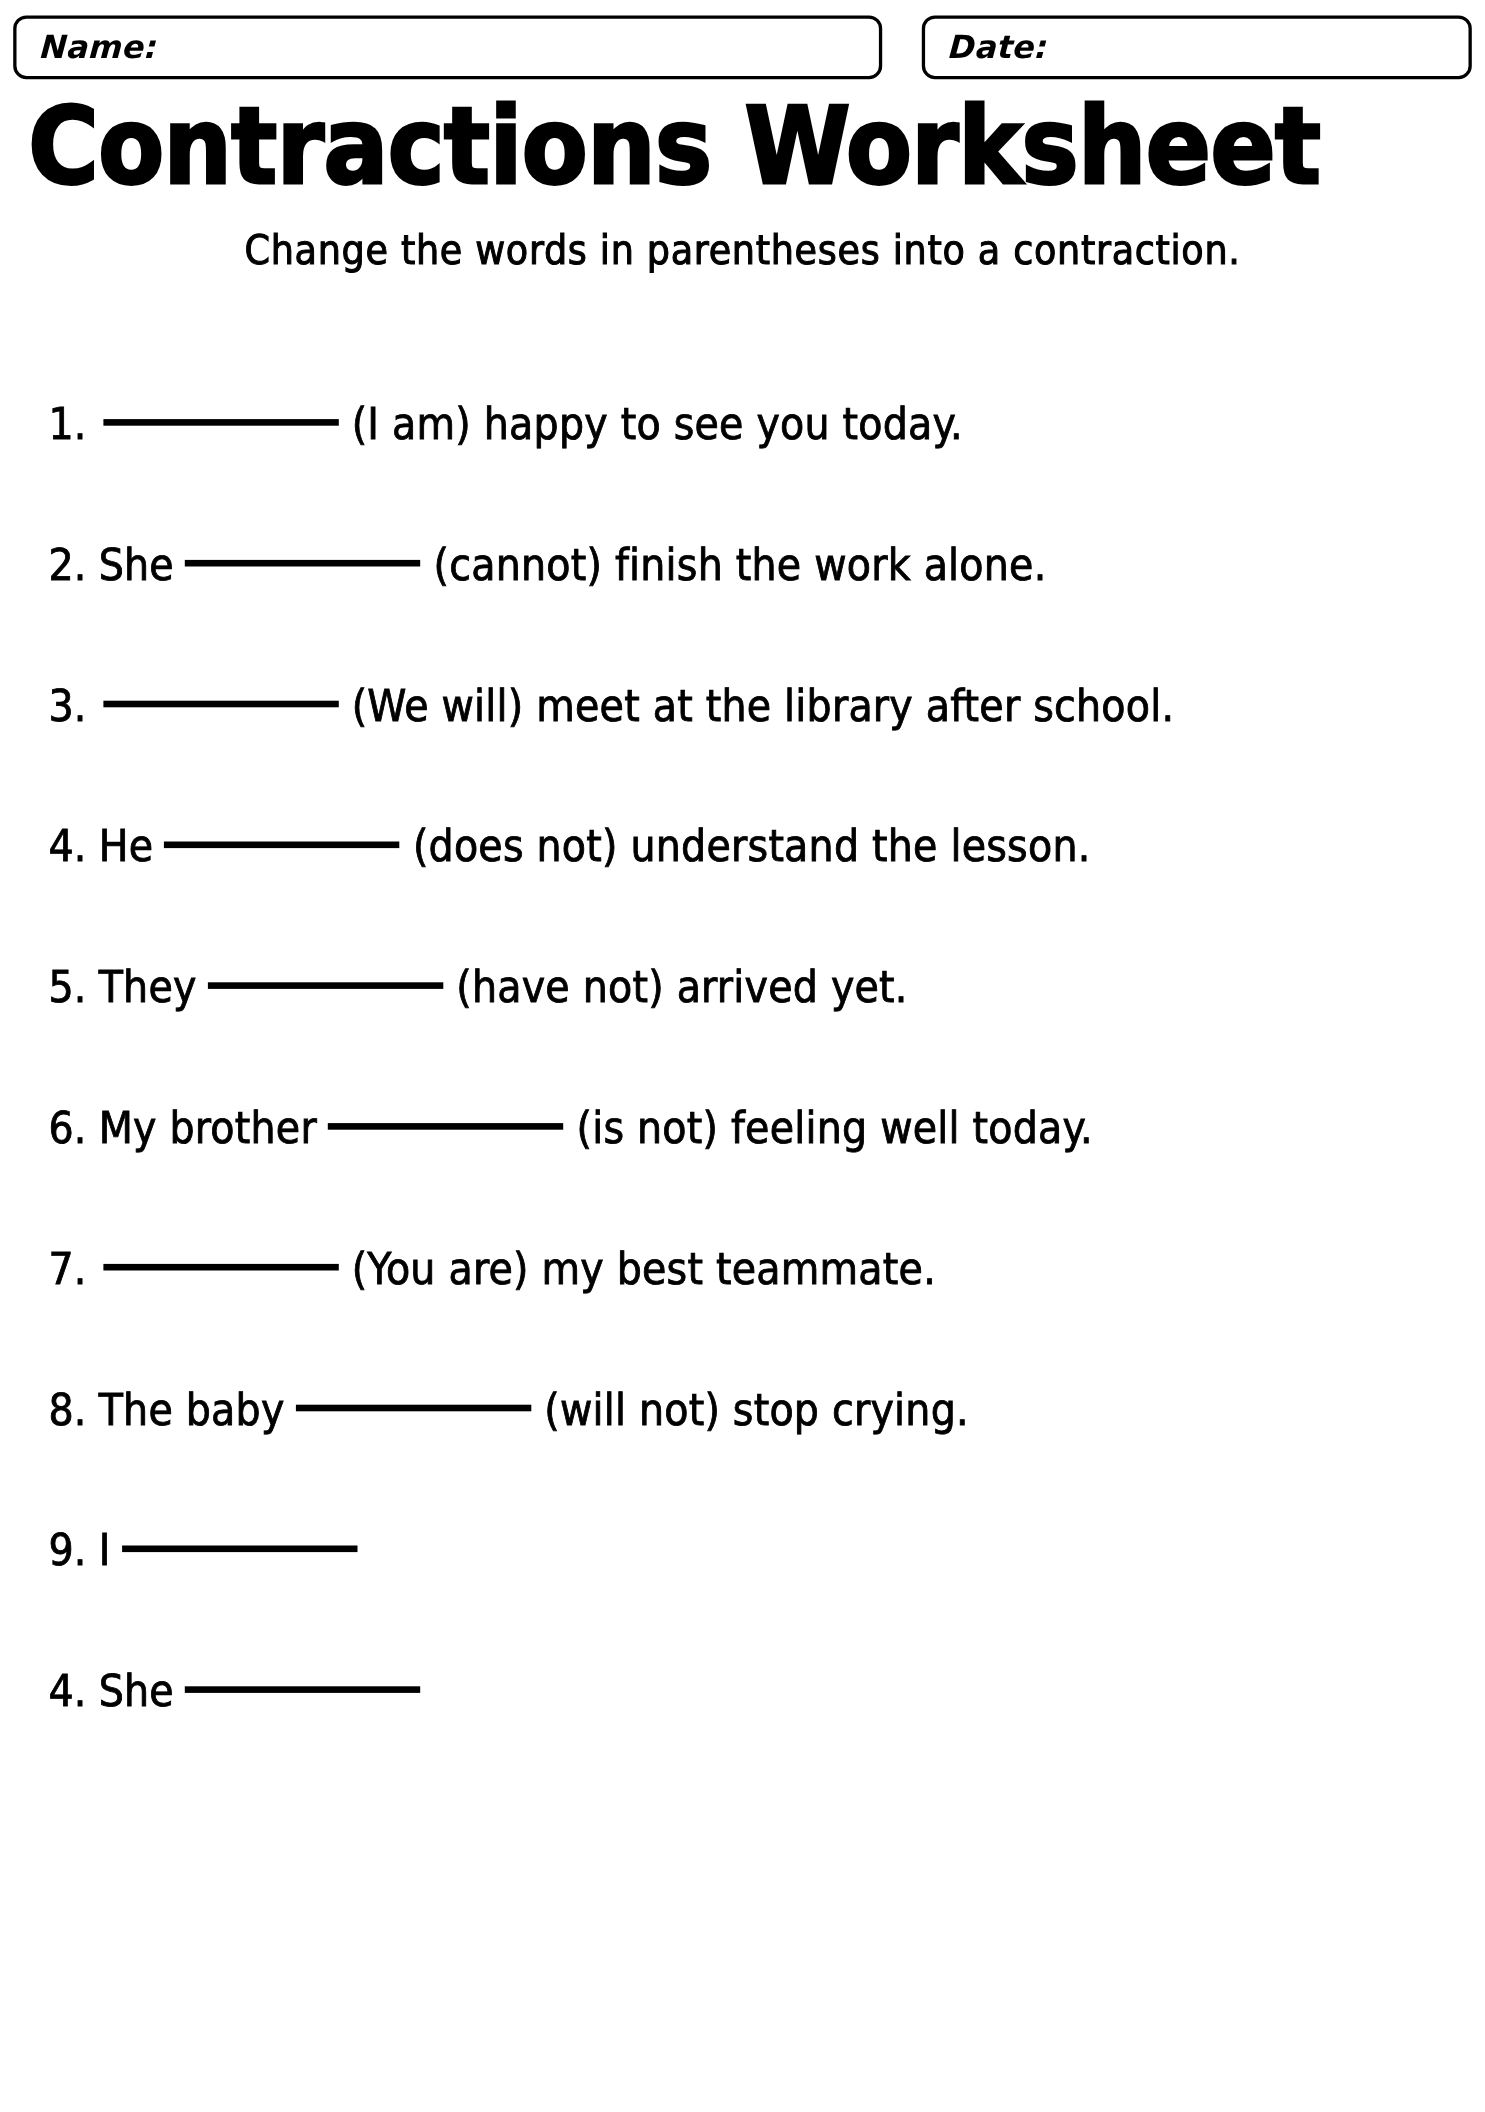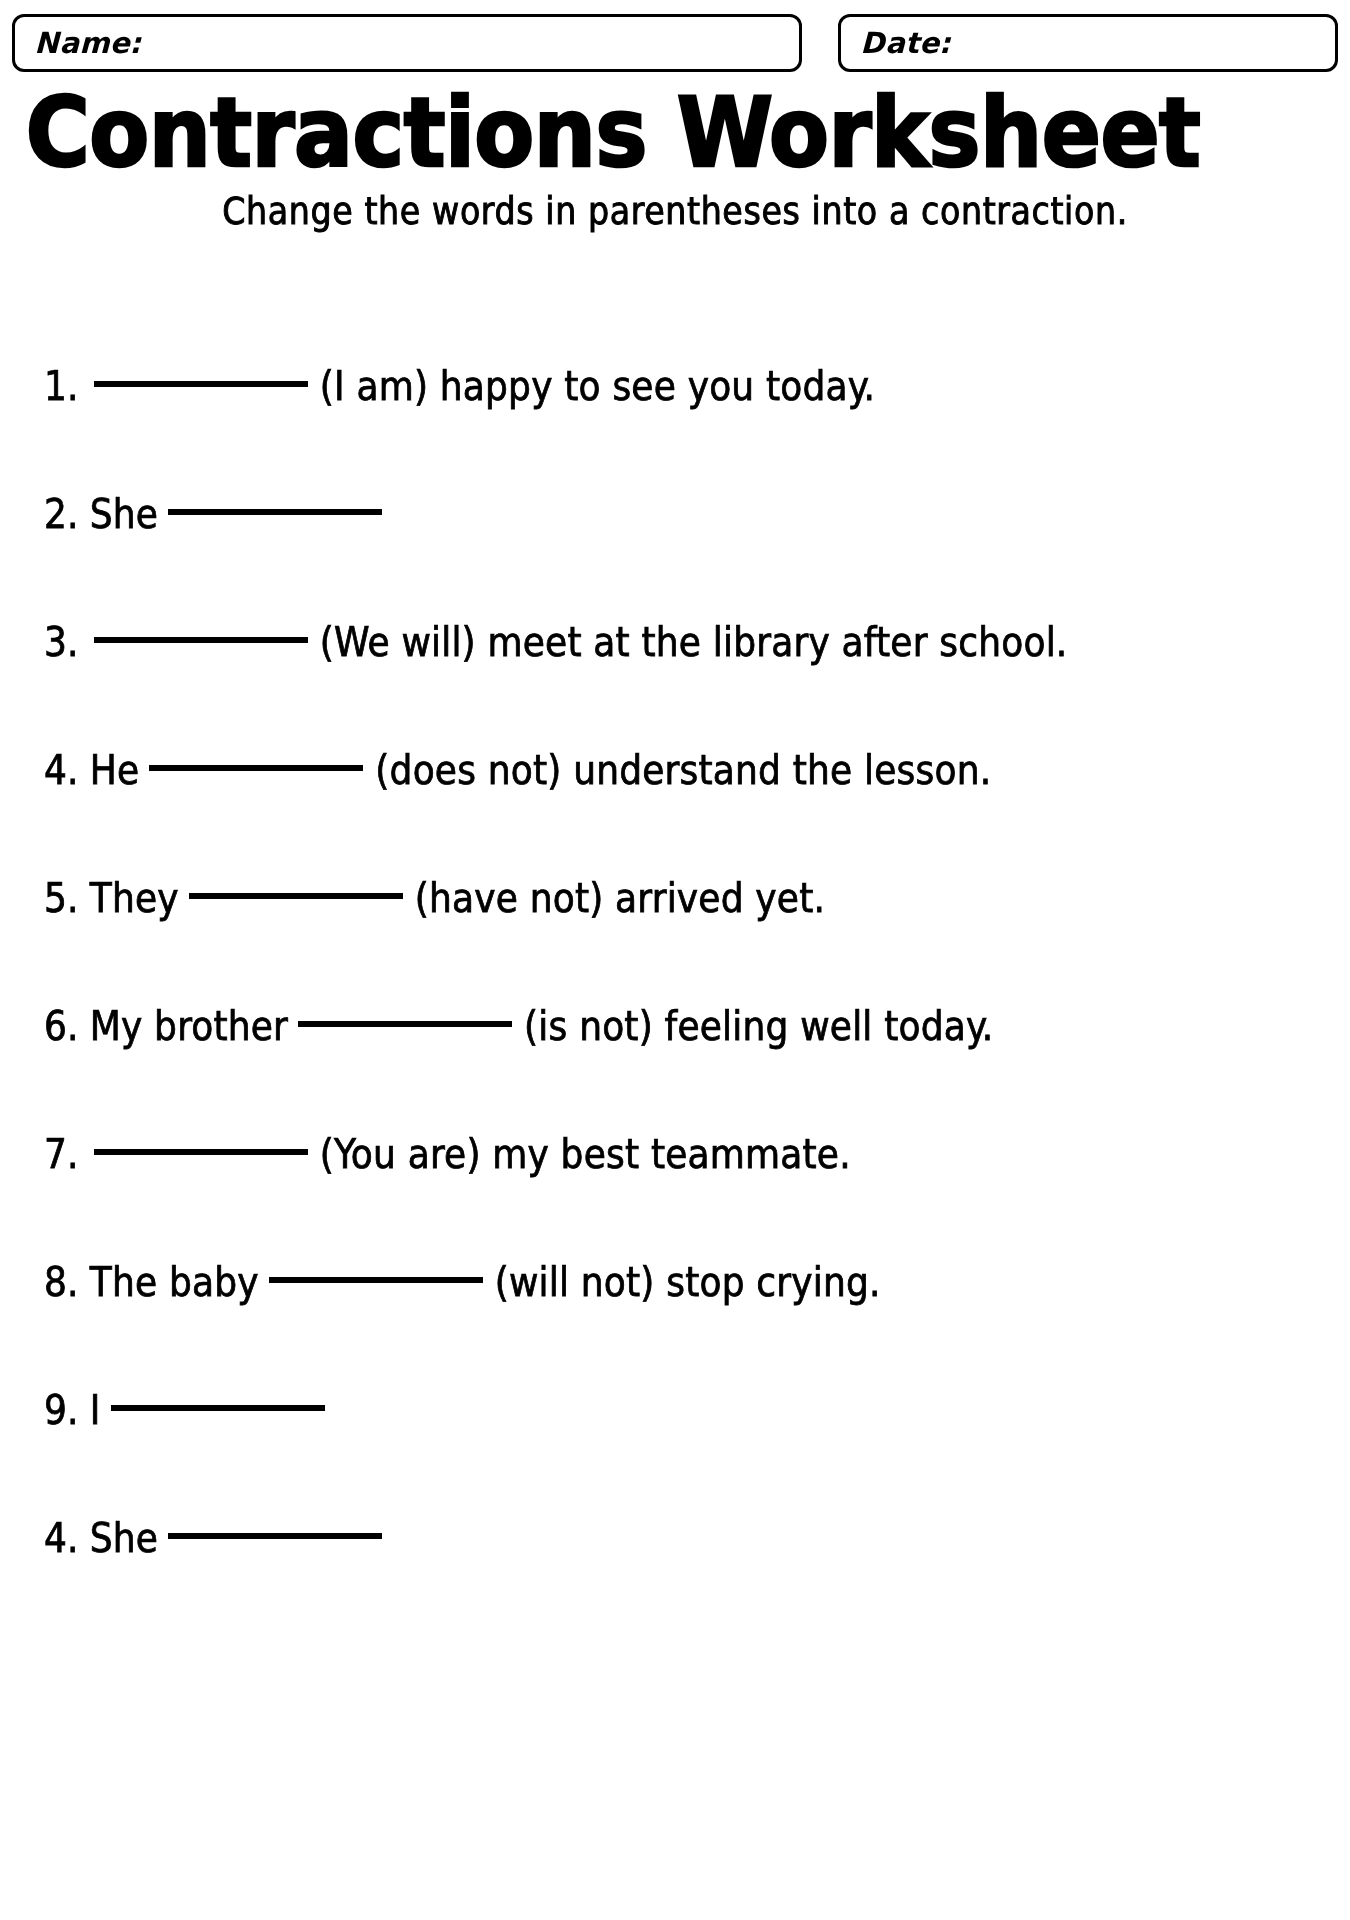--- a/index.html
+++ b/index.html
@@ -74,21 +74,21 @@
     line-height: 1.02;
     letter-spacing: -0.5px;
     -webkit-text-stroke: 2.6px #000000;
     color: #000000;
     white-space: nowrap;
   }
 
   
   .subtitle {
     position: absolute;
-    top: 192px;
+    top: 208px;
     left: 0;
     width: 1350px;
     text-align: center;
     font-family: "DejaVu Sans Condensed", "Liberation Sans", sans-serif;
     font-weight: 400;
     font-size: 37px;
     line-height: 1.1;
     letter-spacing: 0.6px;
     -webkit-text-stroke: 0.9px #000000;
     white-space: nowrap;
@@ -160,20 +160,21 @@
   <div class="questions" id="questions-list">
       <div class="q-row">
         <span class="q-num">1.</span>
         <span class="q-blank"></span>
         <span class="q-post">(I am) happy to see you today.</span>
       </div>
       <div class="q-row">
         <span class="q-num">2.</span>
         <span class="q-pre">She</span>
         <span class="q-blank"></span>
+        <span class="q-post">(cannot) finish the work alone.</span>
       </div>
       <div class="q-row">
         <span class="q-num">3.</span>
         <span class="q-blank"></span>
         <span class="q-post">(We will) meet at the library after school.</span>
       </div>
       <div class="q-row">
         <span class="q-num">4.</span>
         <span class="q-pre">He</span>
         <span class="q-blank"></span>

